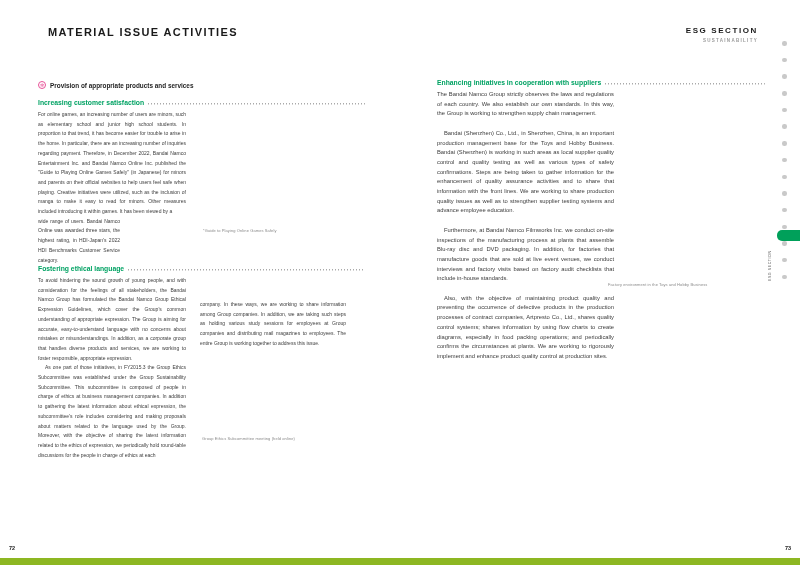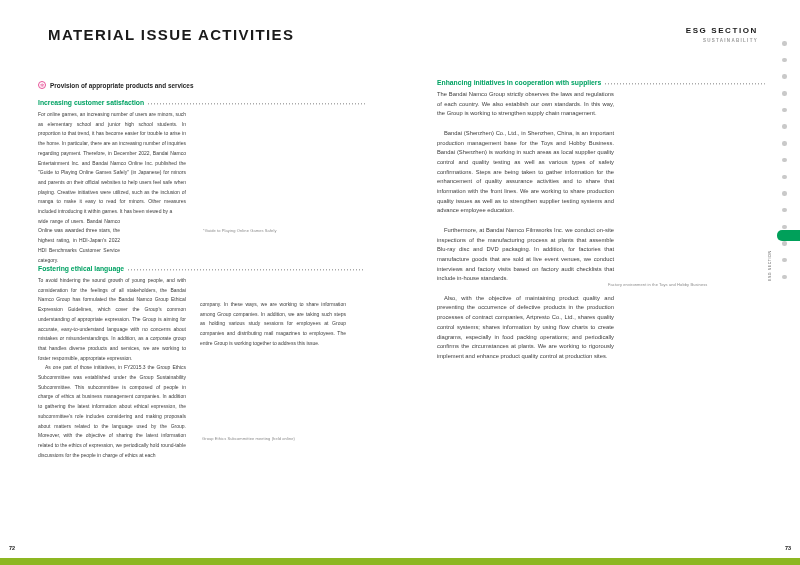--- a/index.html
+++ b/index.html
@@ -2,21 +2,21 @@
 <html><head>
 <meta charset="utf-8">
 <style>
   * { margin:0; padding:0; box-sizing:border-box; }
   html,body { width:800px; height:565px; }
   body { font-family:"Liberation Sans", sans-serif; background:#ffffff; position:relative; overflow:hidden; }
 
   .spread { position:absolute; left:0; top:0; width:800px; height:565px; background:#fff; }
 
   
-  .doc-title { position:absolute; left:35px; top:26px; font-size:15px; font-weight:bold; letter-spacing:1.4px; color:#1a1a1a;padding-left:13px; }
+  .doc-title { position:absolute; left:35px; top:26px; font-size:11px; font-weight:bold; letter-spacing:1.4px; color:#1a1a1a;padding-left:13px; }
   .esg-header { position:absolute; right:42px; top:26px; text-align:right; }
   .esg-header .sec { font-size:8px; font-weight:bold; letter-spacing:1.6px; color:#1a1a1a; }
   .esg-header .sub { font-size:4.5px; letter-spacing:1.3px; color:#9a9a9a; margin-top:3px; font-weight:bold; }
 
   
   .material-row { position:absolute; left:38px; top:81px; display:flex; align-items:center; gap:4px; }
   .mi-icon { width:8px; height:8px; border:1px solid #e85298; border-radius:50%; color:#e85298; font-size:5px; line-height:6px; text-align:center; display:inline-block; }
   .mi-label { font-size:6.4px; font-weight:bold; color:#1e1e1e; }
 
   

